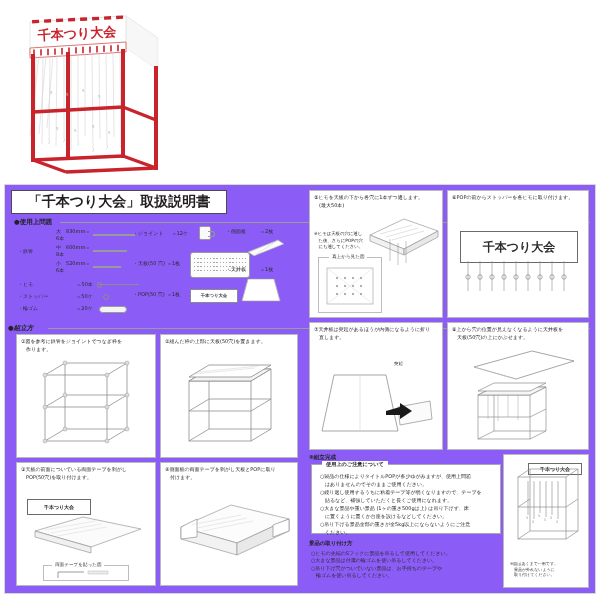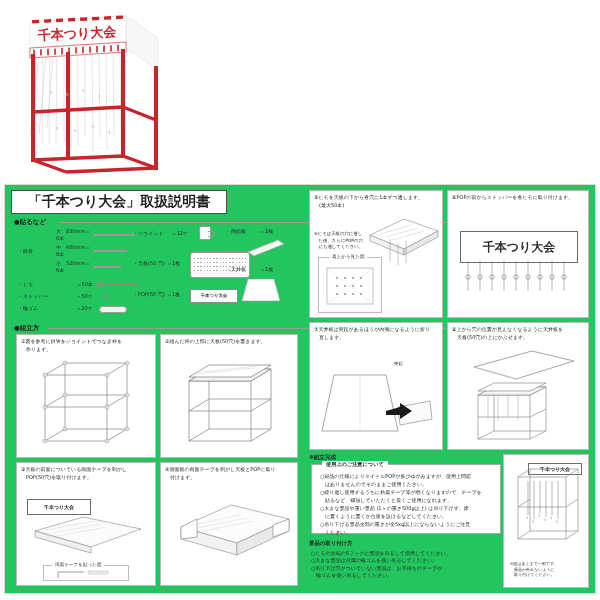--- a/index.html
+++ b/index.html
@@ -18,21 +18,21 @@
 
   .main-title{
     position:absolute;left:230px;top:80px;width:330px;
     font-size:17px;letter-spacing:1px;color:#2b2b2b;
     font-family:"DejaVu Sans","Liberation Sans",sans-serif;
   }
 
   
   .sheet{
     position:absolute;left:4px;top:184px;width:592px;height:410px;
-    background:#22c55e;border:1px solid #d8d8d8;box-sizing:border-box;
+    background:#8b5cf6;border:1px solid #d8d8d8;box-sizing:border-box;
   }
   .col-left{position:absolute;left:3px;top:3px;width:294px;height:402px;}
   .col-right{position:absolute;left:300px;top:3px;width:289px;height:402px;}
 
   .manual-title{
     position:absolute;left:3px;top:2px;width:216px;height:24px;
     border:1px solid #4a4a4a;box-sizing:border-box;background:#fff;
     display:flex;align-items:center;justify-content:center;
     font-size:14px;font-weight:bold;letter-spacing:0px;
     font-family:"DejaVu Sans","Liberation Sans",sans-serif;
@@ -201,21 +201,21 @@
     </svg>
   </div>
 
 
   <div class="sheet">
 
     <div class="col-left">
 
       <div class="manual-title">「千本つり大会」取扱説明書</div>
 
-      <div class="sec-head" style="left:6px;top:30px;">●貼るなど</div>
+      <div class="sec-head" style="left:6px;top:30px;">●使用上問題</div>
       <div class="sec-rule" style="left:52px;top:34px;width:530px;"></div>
 
       <div class="cset tiny" style="left:10px;top:40px;width:120px;">
         <div class="crow">
           <div class="cname">・鉄管</div>
           <div style="width:72px;">
             <div style="display:flex;align-items:center;">
               <span style="width:46px;">大　830mm＝6本</span>
               <span class="cart">
                   <i class="pipe" style="width:42px;"></i>
@@ -315,21 +315,21 @@
         </div>
         <div style="position:relative;height:28px;">
           <svg width="48" height="28" style="position:absolute;left:14px;top:0;">
             <polygon points="8,2 34,2 40,24 2,24" fill="#ffffff" stroke="#a0a0a0" stroke-width="0.6"></polygon>
             <line x1="8" y1="2" x2="2" y2="24" stroke="#c4c4c4" stroke-width="0.5"></line>
             <line x1="34" y1="2" x2="40" y2="24" stroke="#c4c4c4" stroke-width="0.5"></line>
           </svg>
         </div>
       </div>
 
-      <div class="sec-head" style="left:6px;top:136px;">●組立方</div>
+      <div class="sec-head" style="left:0;top:136px;font-style:italic;">●組立方</div>
       <div class="sec-rule" style="left:40px;top:140px;width:542px;"></div>
 
       <div class="step" style="left:8px;top:146px;width:140px;height:124px;">
         <div class="cap" style="white-space:pre-line;">①図を参考に鉄管をジョイントでつなぎ枠を
 　作ります。</div>
         <svg class="fig" style="left:14px;top:22px;" width="116" height="96">
           <g stroke="#8f8f8f" stroke-width="0.8" fill="none">
             <rect x="14" y="18" width="62" height="66"></rect>
             <line x1="14" y1="18" x2="34" y2="6"></line>
               <line x1="76" y1="18" x2="96" y2="6"></line>

